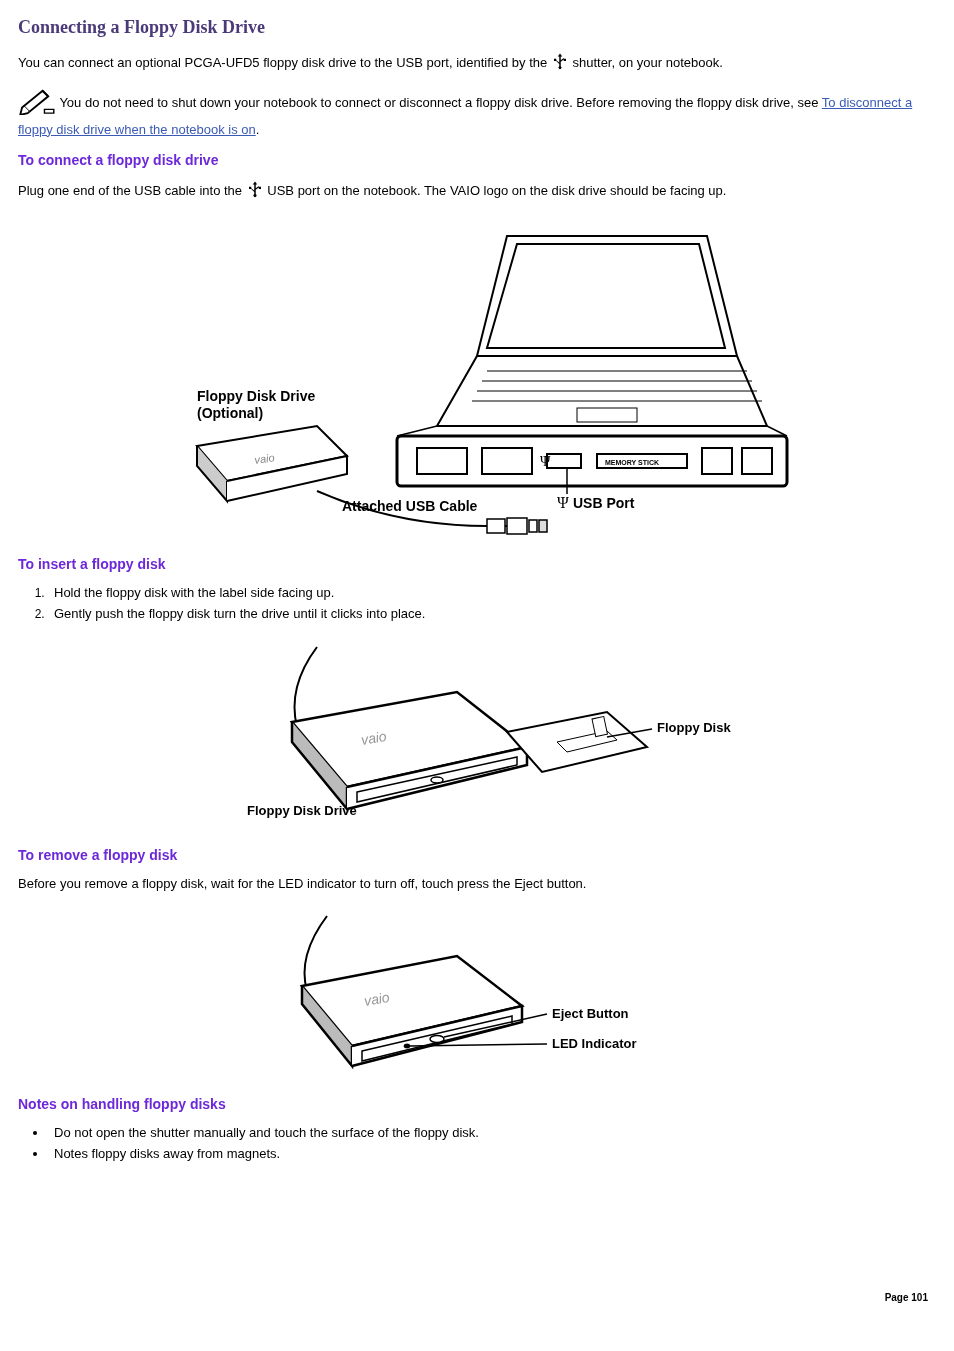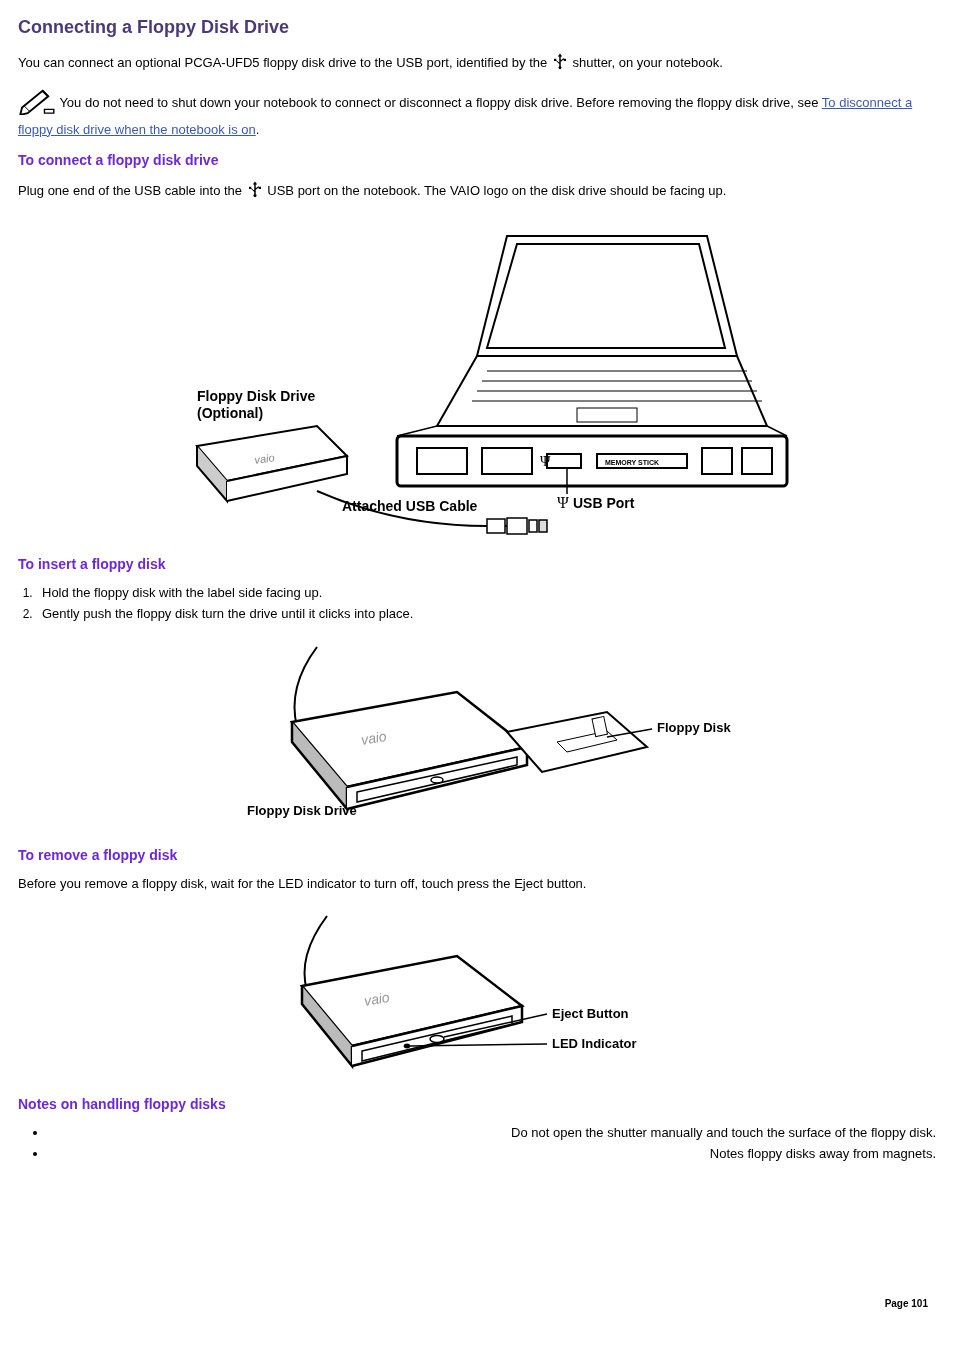--- a/index.html
+++ b/index.html
@@ -10,20 +10,21 @@
       padding: 15px 18px;
       width: 954px;
       box-sizing: border-box;
       line-height: 1.4;
     }
     h1.main-heading {
       color: #4a3a7a;
       font-size: 18px;
       font-weight: bold;
       margin: 0 0 12px 0;
+      font-family: Liberation Serif, serif;
     }
     h2.sub-heading {
       color: #6d28d9;
       font-size: 14px;
       font-weight: bold;
       margin: 4px 0 10px 0;
     }
     p {
       margin: 0 0 12px 0;
     }
@@ -34,52 +35,51 @@
     .note-icon {
       display: inline-block;
       vertical-align: middle;
     }
     .usb-icon {
       display: inline-block;
       vertical-align: middle;
       font-family: serif;
     }
     ol.numbered {
-      margin: 4px 0 14px 18px;
+      margin: 4px 0 14px 30px;
       padding: 0;
     }
     ol.numbered li {
       font-size: 12px;
       padding-left: 6px;
       margin-bottom: 2px;
     }
     ol.numbered li span {
       font-size: 13px;
     }
     ul.bullets {
       margin: 4px 0 14px 30px;
       padding: 0;
     }
     ul.bullets li {
       font-size: 13px;
       padding-left: 6px;
       margin-bottom: 2px;
-      text-align: right;
     }
     .figure {
       text-align: center;
       margin: 6px 0 14px 0;
     }
     .figure svg {
       display: inline-block;
     }
     .page-number {
       position: absolute;
       right: 8px;
-      bottom: 24px;
+      bottom: 30px;
       font-size: 10px;
       font-weight: bold;
     }
     .container {
       position: relative;
       min-height: 1320px;
     }
   </style>
 </head>
 <body>

